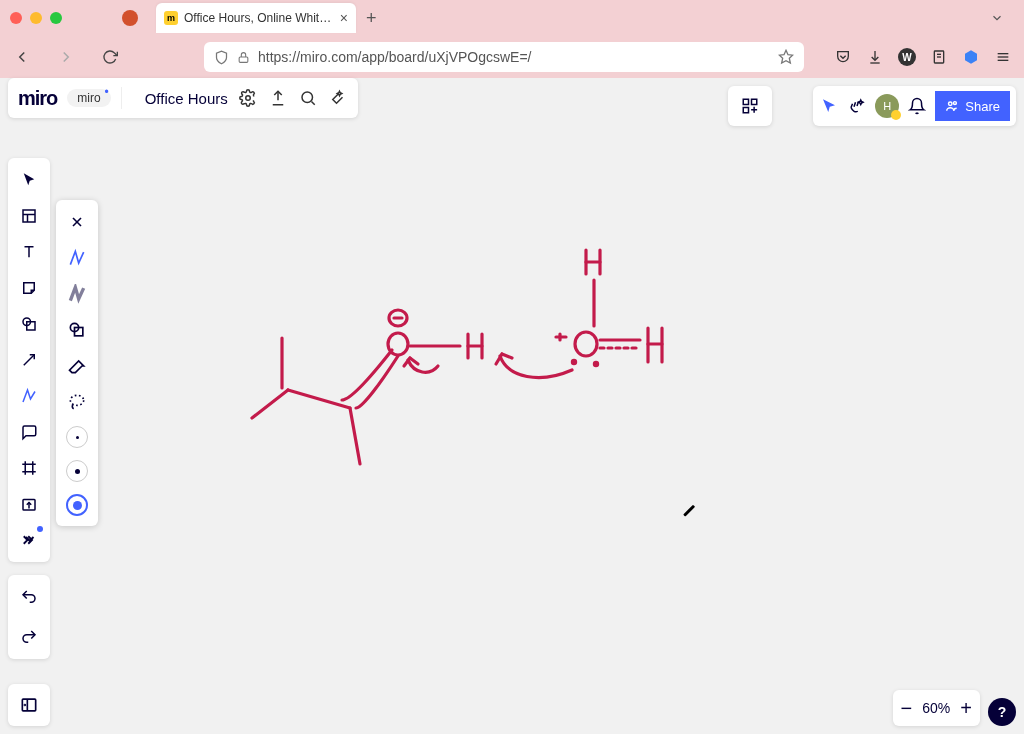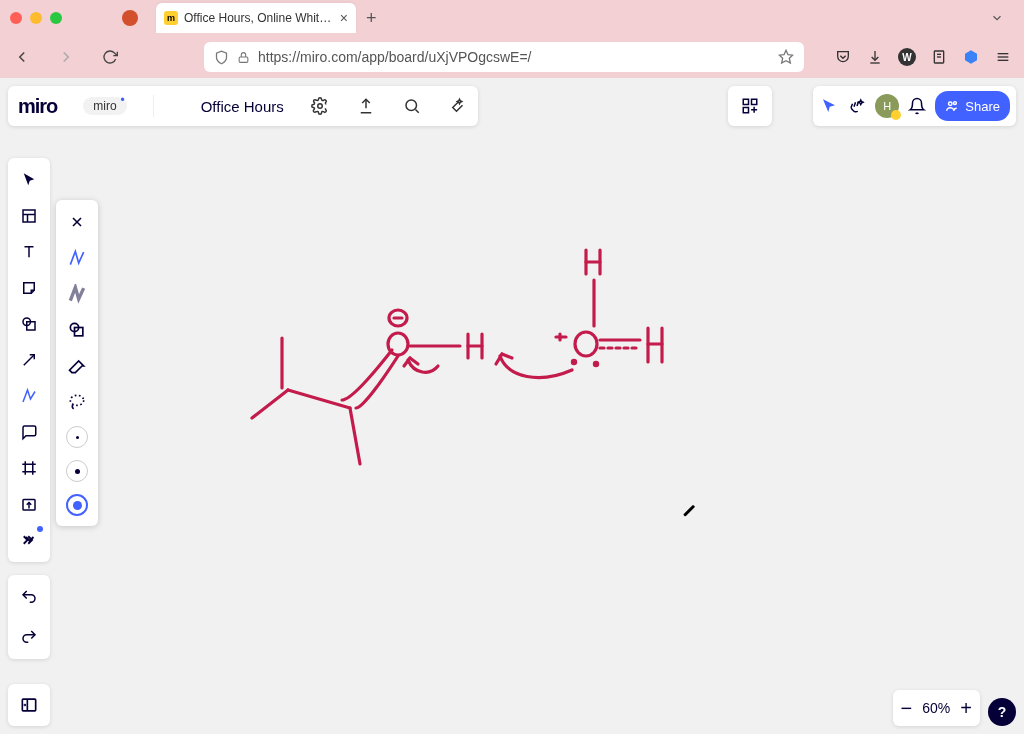--- a/index.html
+++ b/index.html
@@ -25,33 +25,33 @@
   .nav-btn.disabled { color:#aaa; }
   .urlbox { flex: 0 0 600px; height: 30px; background: #fff; border-radius: 6px; display:flex; align-items:center; padding: 0 10px; gap: 8px; font-size: 14px; color:#555; margin-left: 60px; }
   .urlbox .pad { flex:1; }
   .right-icons { margin-left:auto; display:flex; gap:14px; align-items:center; }
   .right-icons .ic { width:18px; height:18px; color:#333; display:flex; align-items:center; justify-content:center; }
 
   
   .app { position: relative; width: 100%; height: calc(734px - 78px); background: #f1f1f1; }
 
   
-  .app-header { position:absolute; top:8px; left:8px; height:40px; background:#fff; border-radius:6px; box-shadow:0 1px 4px rgba(0,0,0,.12); display:flex; align-items:center; padding: 0 10px; gap:26px; }
+  .app-header { position:absolute; top:0; left:8px; height:40px; background:#fff; border-radius:6px; box-shadow:0 1px 4px rgba(0,0,0,.12); display:flex; align-items:center; padding: 0 10px; gap:10px; }
   .logo { font-weight:700; font-size:20px; letter-spacing:-1px; color:#050038; }
   .plan-badge { background:#f2f2f2; border-radius:12px; padding:2px 10px; font-size:12px; color:#333; position:relative; }
   .plan-badge::after { content:"•"; color:#4262ff; position:absolute; top:-4px; right:2px; font-size:12px; }
-  .board-name { font-size:15px; color:#050038; font-weight:500; margin-left:21px; }
+  .board-name { font-size:15px; color:#050038; font-weight:500; margin-left:13px; }
   .hdr-ic { width:20px; height:20px; color:#333; display:flex; align-items:center; justify-content:center; }
 
   
   .top-right-a { position:absolute; top:8px; right:252px; height:40px; width:44px; background:#fff; border-radius:6px; box-shadow:0 1px 4px rgba(0,0,0,.12); display:flex; align-items:center; justify-content:center; }
   .top-right-b { position:absolute; top:8px; right:8px; height:40px; background:#fff; border-radius:6px; box-shadow:0 1px 4px rgba(0,0,0,.12); display:flex; align-items:center; padding:0 6px; gap:8px; }
   .avatar { width:24px; height:24px; border-radius:50%; background:#8a9a5b; color:#fff; font-size:11px; display:flex; align-items:center; justify-content:center; position:relative; }
   .avatar::after { content:""; position:absolute; bottom:-2px; right:-2px; width:10px; height:10px; background:#ffd02f; border-radius:50%; }
-  .share-btn { background:#4262ff; color:#fff; border-radius:13px; height:30px; padding:0 10px; display:flex; align-items:center; gap:6px; font-size:13px; font-weight:500; }
+  .share-btn { background:#4262ff; color:#fff; border-radius:0; height:30px; padding:0 10px; display:flex; align-items:center; gap:6px; font-size:13px; font-weight:500; }
 
   
   .toolbar { position:absolute; left:8px; top:80px; width:42px; background:#fff; border-radius:6px; box-shadow:0 1px 4px rgba(0,0,0,.12); display:flex; flex-direction:column; align-items:center; padding:6px 0; gap:4px; }
   .tb-btn { width:32px; height:32px; display:flex; align-items:center; justify-content:center; color:#050038; border-radius:4px; position:relative; }
   .tb-btn.active { color:#4262ff; }
   .tb-btn .corner-dot { position:absolute; top:2px; right:2px; width:6px; height:6px; background:#4262ff; border-radius:50%; }
 
   
   .undo-panel { position:absolute; left:8px; top:497px; width:42px; background:#fff; border-radius:6px; box-shadow:0 1px 4px rgba(0,0,0,.12); display:flex; flex-direction:column; align-items:center; padding:6px 0; gap:8px; }
 

